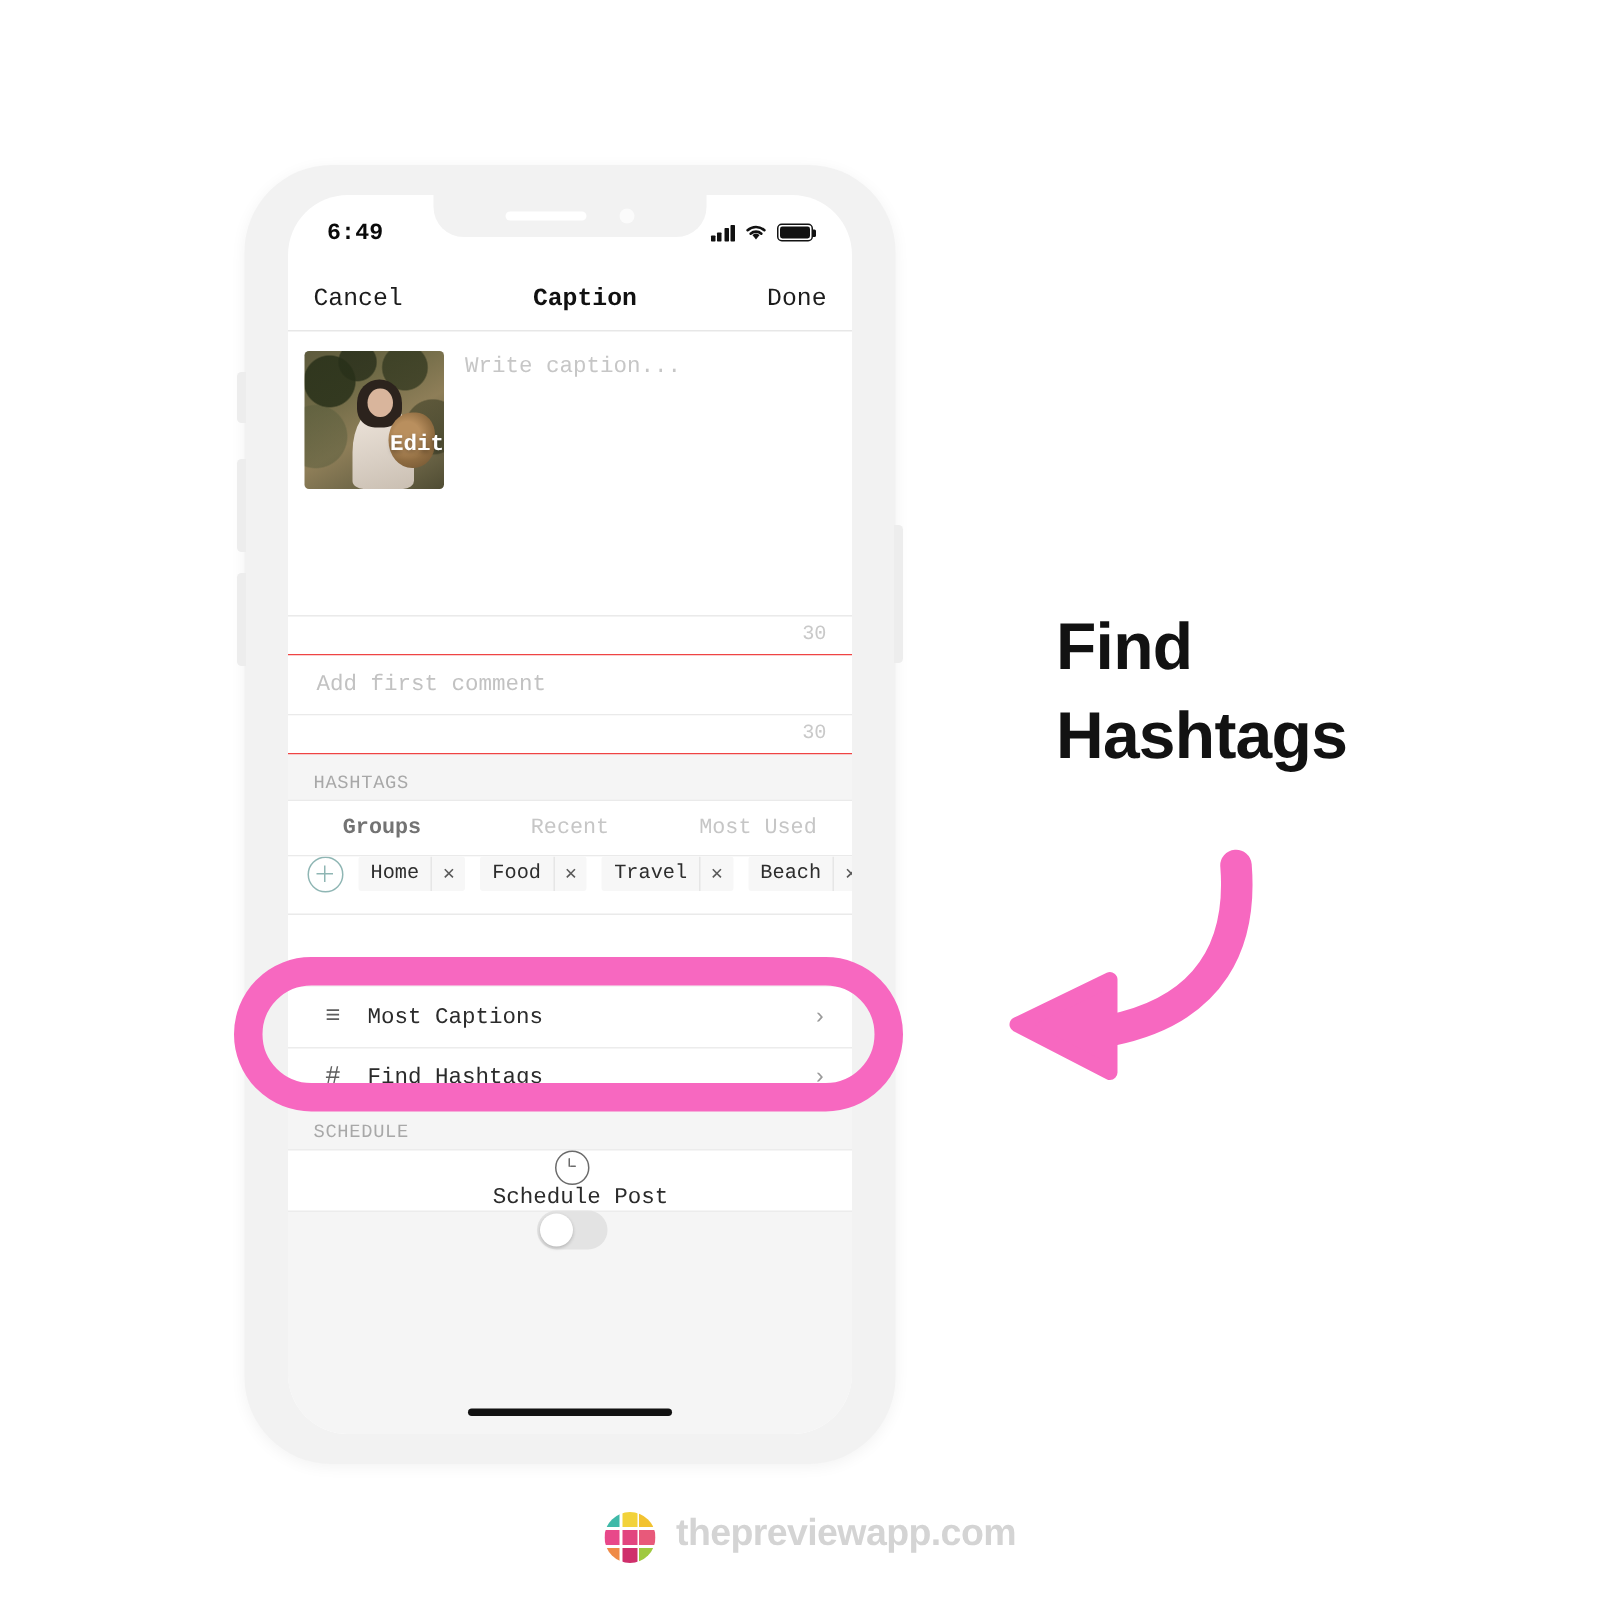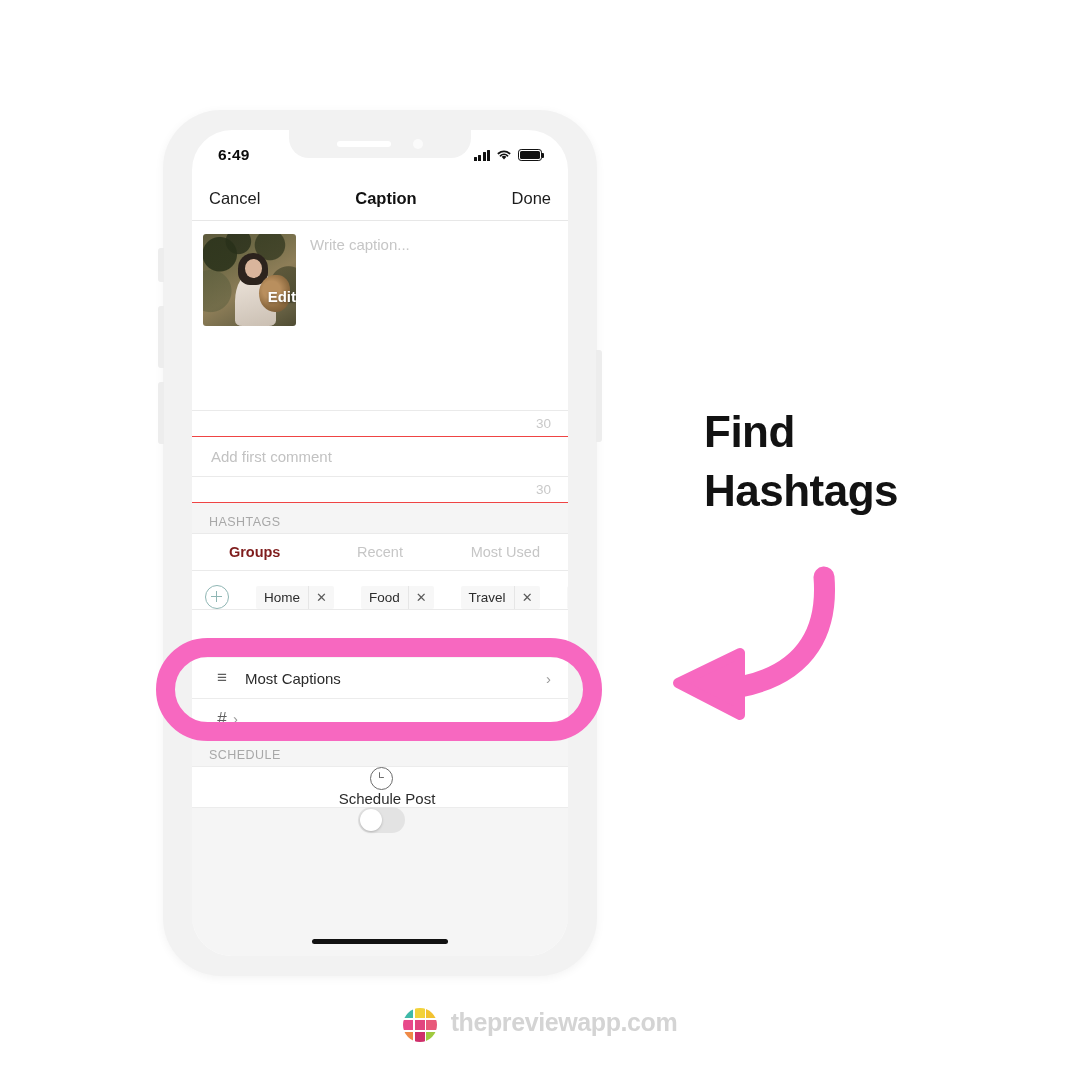--- a/index.html
+++ b/index.html
@@ -67,20 +67,21 @@
   
   #phone-screen {
     position: absolute;
     left: 29px;
     top: 20px;
     width: 376px;
     height: 826px;
     background: #ffffff;
     border-radius: 40px;
     overflow: hidden;
+    font-family: Liberation Mono, monospace;
   }
 
   
   #phone-notch {
     position: absolute;
     left: 50%;
     transform: translateX(-50%);
     top: 0;
     width: 182px;
     height: 28px;
@@ -296,29 +297,29 @@
     align-items: center;
     border-top: 1px solid #eaeaea;
     border-bottom: 1px solid #eaeaea;
   }
   .tab {
     flex: 1;
     text-align: center;
     font-size: 14.5px;
     color: #c6c6c6;
   }
-  .tab.active { color: #7f1d1d; font-weight: bold; }
+  .tab.active { color: #737373; font-weight: bold; }
 
   #chips-row {
     background: #fff;
     height: 38px;
     display: flex;
-    align-items: flex-end;
+    align-items: flex-start;
     padding-left: 13px;
-    gap: 27px;
+    gap: 10px;
     border-bottom: 1px solid #eaeaea;
     overflow: hidden;
   }
   #add-group-btn {
     width: 22px; height: 22px;
     border: 1.3px solid #8fb6b4;
     border-radius: 50%;
     flex: none;
     position: relative;
   }
@@ -587,20 +588,21 @@
       <div id="tools-spacer"></div>
 
       <div class="tool-row">
         <div class="tool-icon">≡</div>
         <div class="tool-label">Most Captions</div>
         <div class="chev">›</div>
       </div>
 
       <div class="tool-row">
         <div class="tool-icon">#</div>
+        <div class="tool-label">Find Hashtags</div>
         <div class="chev">›</div>
       </div>
 
       <div id="schedule-header">SCHEDULE</div>
 
       <div id="schedule-row">
         <div id="clock-icon"></div>
         <div class="tool-label">Schedule Post</div>
         <div id="toggle">
           <div id="toggle-knob"></div>

